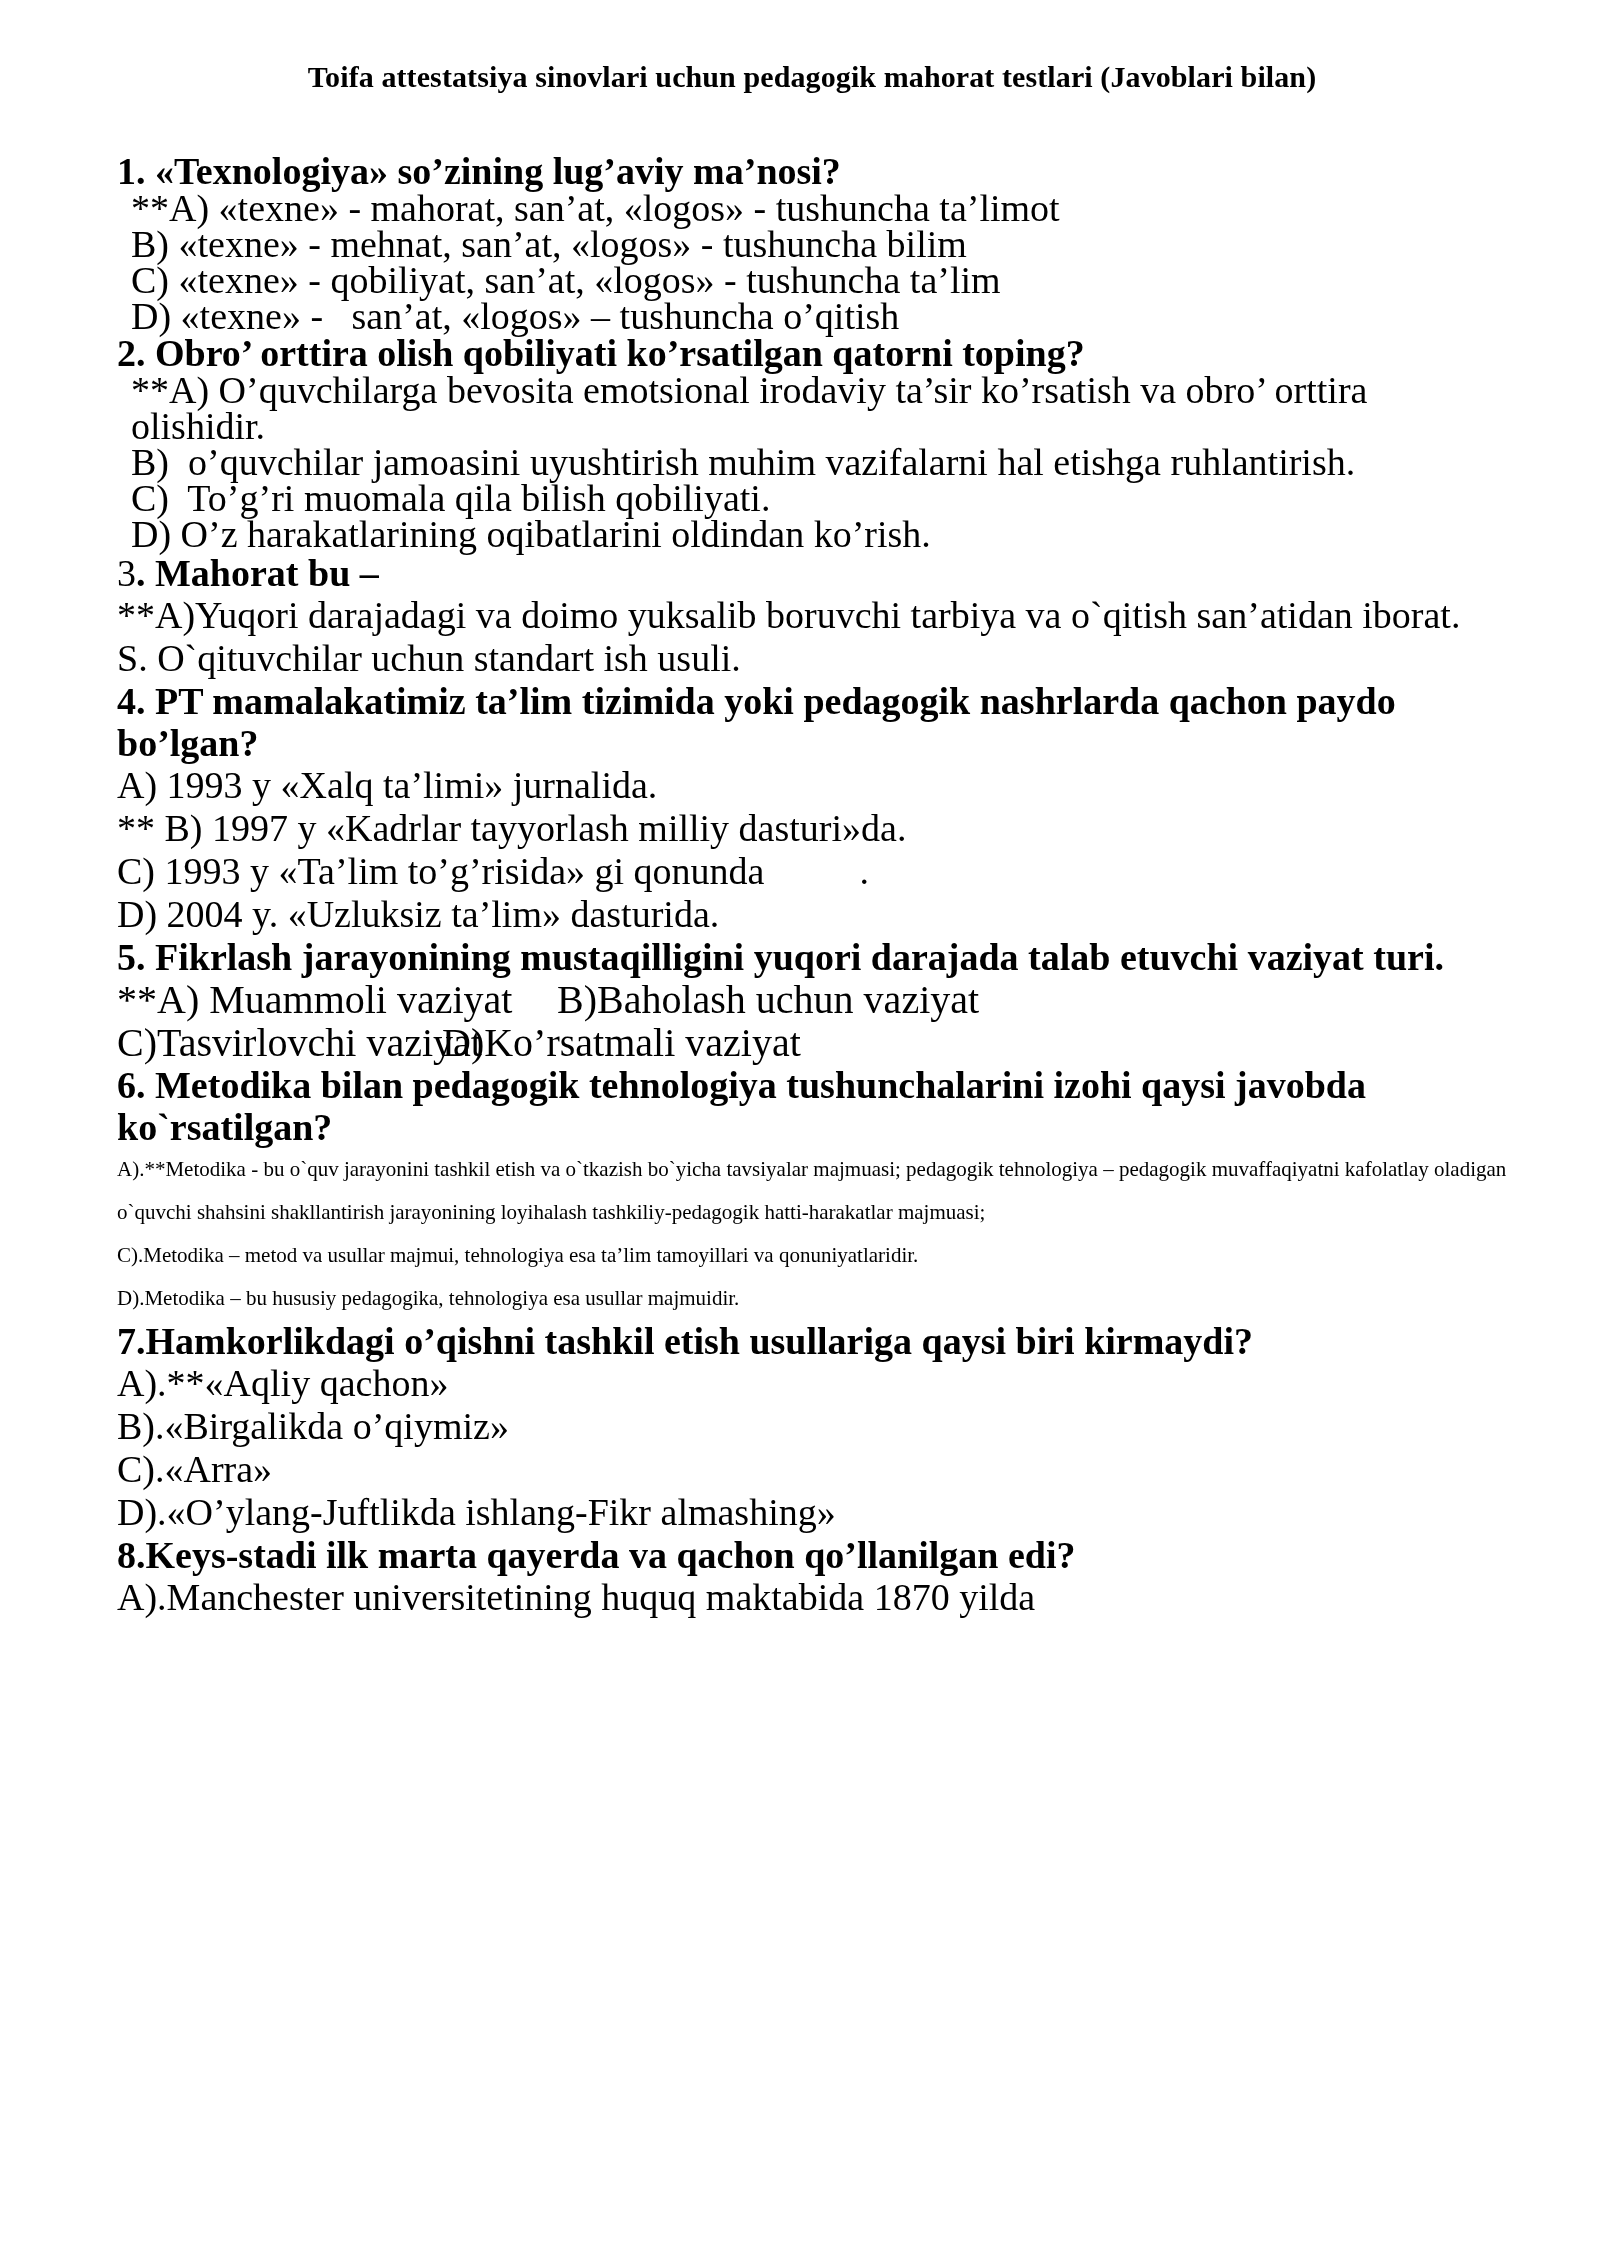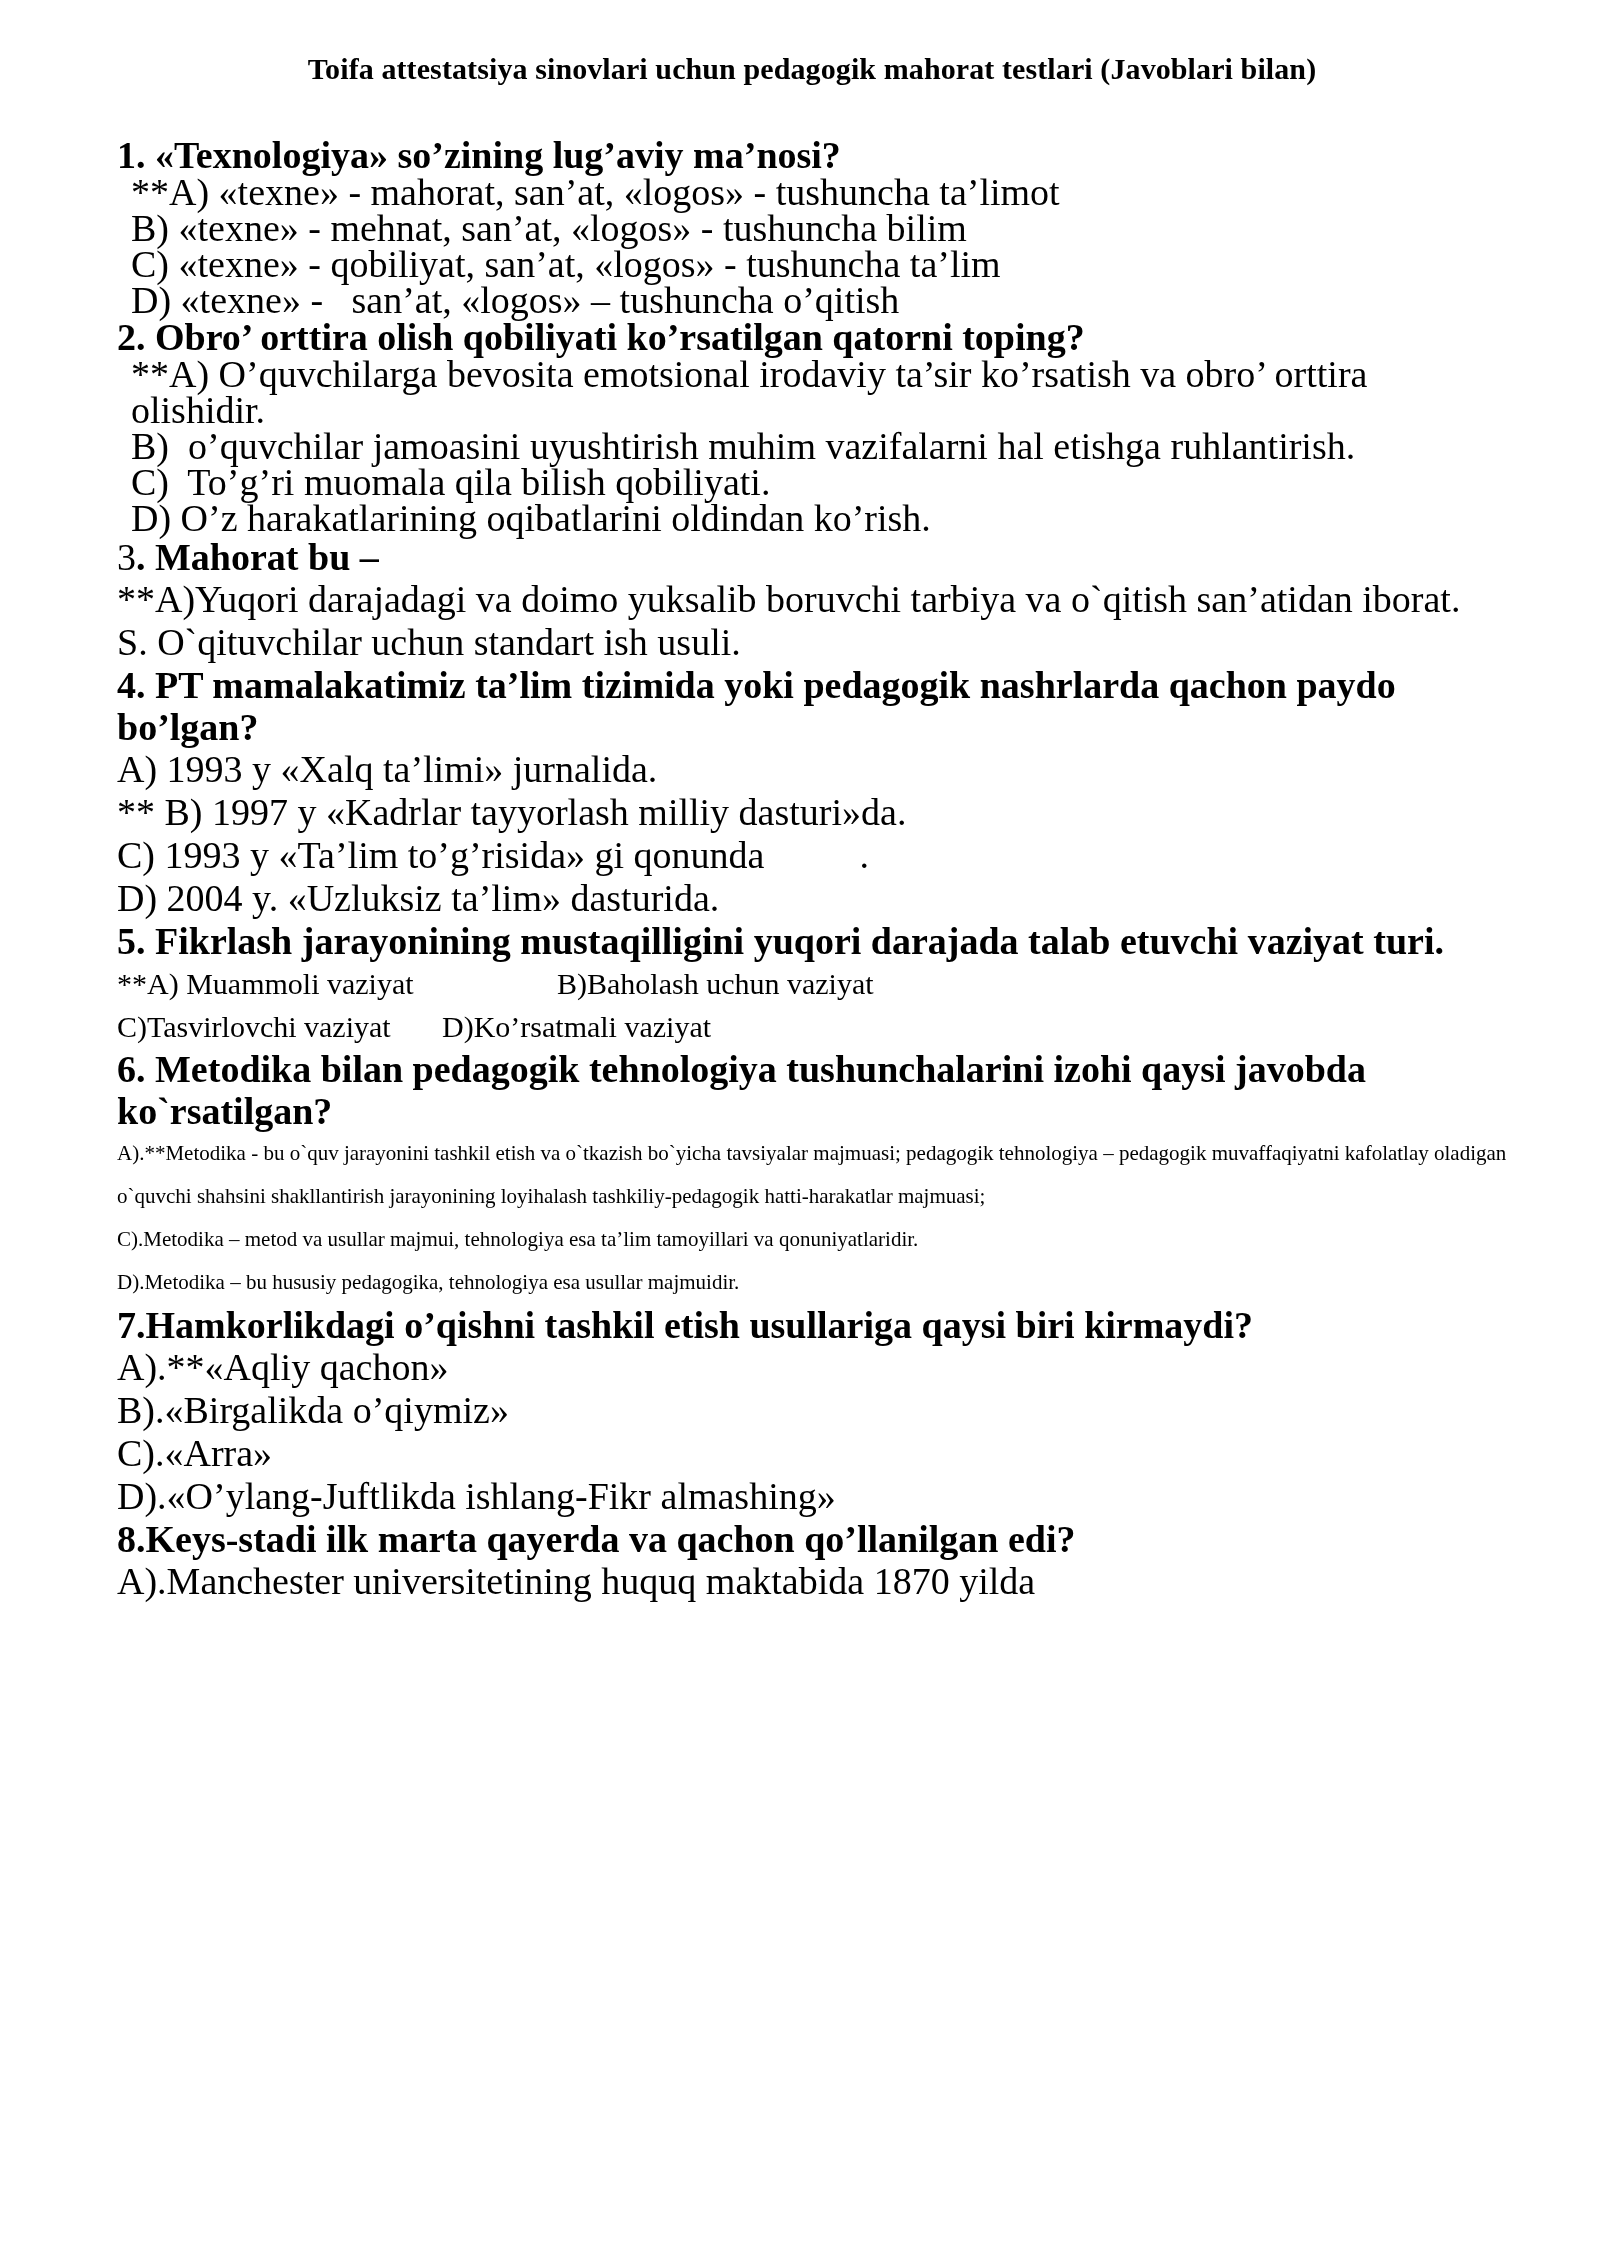--- a/index.html
+++ b/index.html
@@ -27,21 +27,21 @@
     position: absolute;
     left: 117px;
     top: 0;
     width: 1390px;
   }
   .doc-title {
     font-size: 30px;
     font-weight: bold;
     text-align: center;
     line-height: 1.15;
-    margin: 0;
+    margin: 8px;
     padding-top: 52px;
     letter-spacing: 0.1px;
   }
   .spacer-after-title {
     height: 49px;
   }
   
   .line {
     font-size: 38px;
     line-height: 40px;
@@ -63,21 +63,21 @@
   
   .tight .opt {
     line-height: 36px;
     margin-left: 14px;
   }
   .tight .q {
     line-height: 38px;
   }
   .two-col {
     display: block;
-    font-size: 30px;
+    font-size: 40px;
     line-height: 43px;
     white-space: pre;
   }
   .two-col .cell-a {
     display: inline-block;
     width: 440px;
     vertical-align: top;
   }
   .two-col .cell-c {
     display: inline-block;

